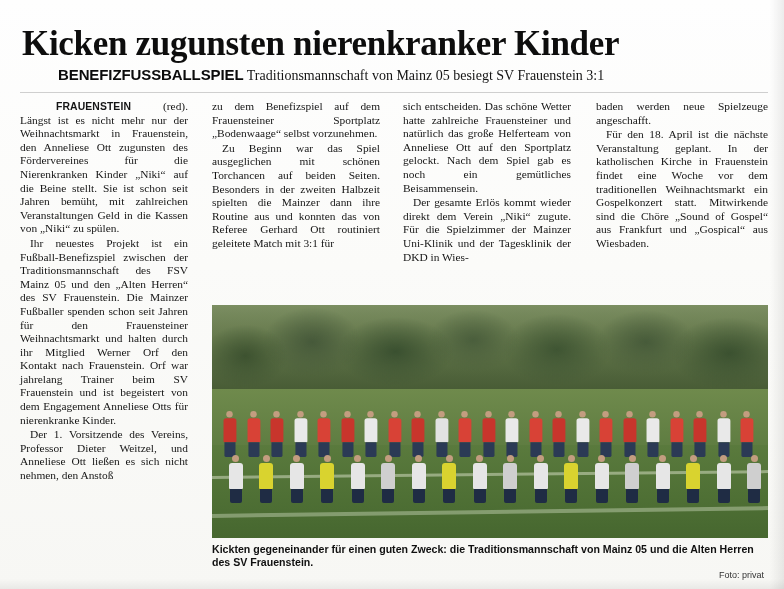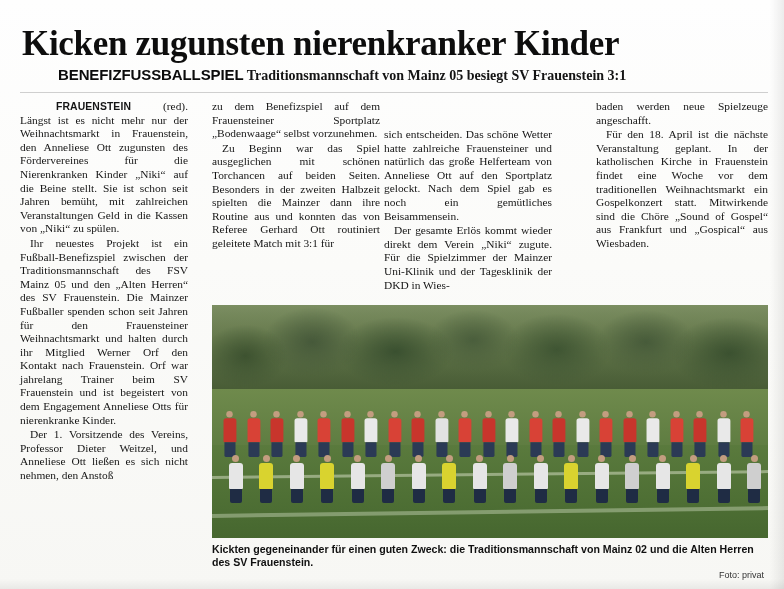--- a/index.html
+++ b/index.html
@@ -54,21 +54,20 @@
     font-family: "Liberation Sans", sans-serif;
     font-weight: bold;
     font-size: 15px;
     letter-spacing: -0.1px;
     color: #0b0b0b;
   }
   .subhead .deck {
     font-family: "Liberation Serif", serif;
     font-size: 14px;
     color: #141414;
-    font-weight: bold;
   }
   .rule-top {
     position: absolute;
     left: 20px;
     top: 92px;
     width: 748px;
     height: 1px;
     background: #cfcfcf;
   }
   .columns {
@@ -101,21 +100,21 @@
   }
   .dateline {
     font-family: "Liberation Sans", sans-serif;
     font-weight: bold;
     font-size: 10.4px;
     letter-spacing: 0.1px;
     margin-left: 36px;
   }
   #col1 { left: 0px; }
   #col2 { left: 192px; }
-  #col3 { left: 364px; margin-top: 28px; }
+  #col3 { left: 383px; }
   #col4 { left: 576px; width: 172px; }
 
   
   .photo-wrap {
     position: absolute;
     left: 212px;
     top: 305px;
     width: 556px;
     height: 233px;
   }
@@ -472,18 +471,18 @@
           </div>
           <div class="pl front" style="left: 534.5px; bottom: 2px;">
             <div class="head"></div>
             <div class="torso" style="background:#cfcfcf"></div>
             <div class="legs"></div>
           </div>
         </div>
     </div>
   </div>
 
-  <div class="caption">Kickten gegeneinander für einen guten Zweck: die Traditionsmannschaft von Mainz 02 und die Alten Herren des SV Frauenstein.</div>
+  <div class="caption">Kickten gegeneinander für einen guten Zweck: die Traditionsmannschaft von Mainz 05 und die Alten Herren des SV Frauenstein.</div>
   <div class="credit">Foto: privat</div>
 
   <div class="edge-shadow"></div>
   <div class="bottom-shadow"></div>
 </div>
 
 </body></html>

